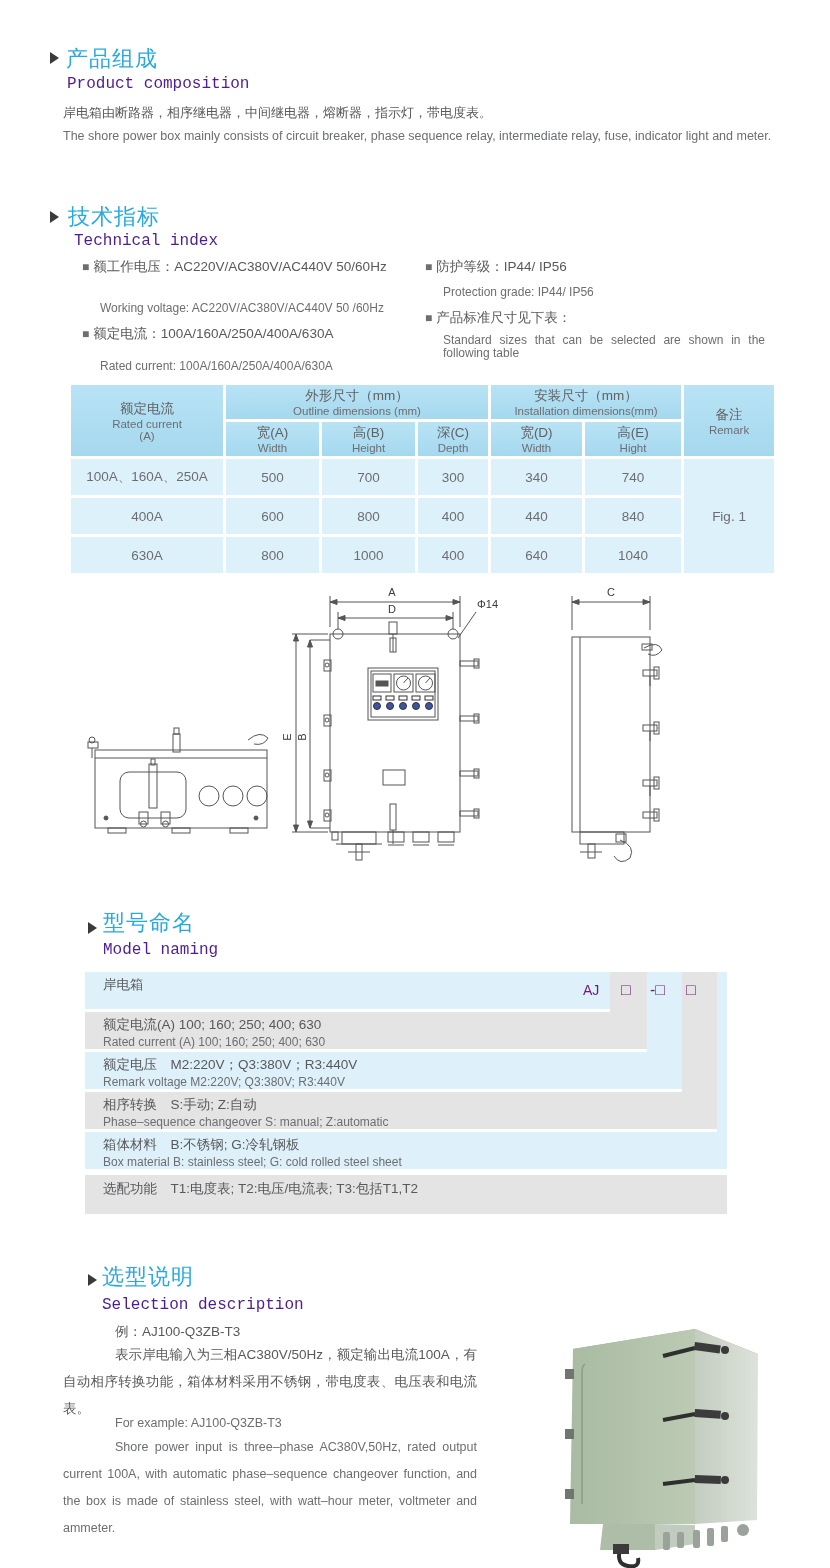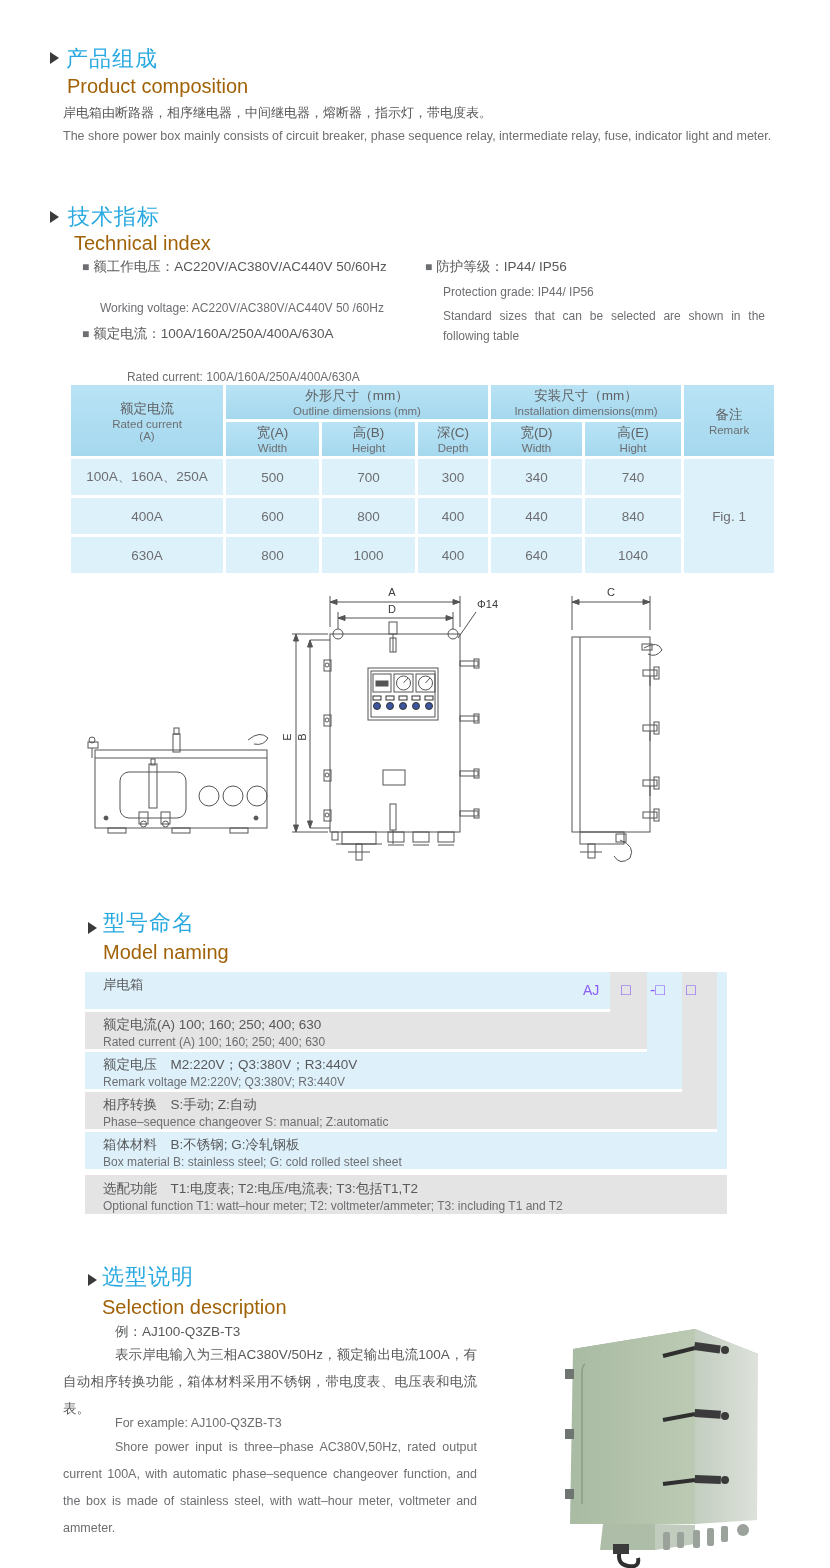--- a/index.html
+++ b/index.html
@@ -8,21 +8,21 @@
     font-family:"Liberation Sans","DejaVu Sans",sans-serif;
     color:#58595b;overflow:hidden;
   }
   .abs{position:absolute;}
   
   .sec-arrow{
     width:0;height:0;border-left:9px solid #3a3a3a;
     border-top:6px solid transparent;border-bottom:6px solid transparent;
   }
   .sec-title-zh{font-size:22px;color:#29a9e0;font-weight:500;letter-spacing:1px;}
-  .sec-title-en{font-size:20px;color:#a16207;}
+  .sec-title-en{font-size:16px;color:#4c1d95;font-family:Liberation Mono, monospace;}
   .para-zh{font-size:13px;color:#58595b;}
   .para-en{font-size:12.5px;color:#6d6e71;}
   
   .spec-zh{font-size:13.5px;color:#58595b;white-space:nowrap;}
   .spec-bullet{color:#6d6e71;margin-right:4px;font-size:12px;}
   .spec-en{font-size:12px;color:#6d6e71;padding-left:18px;}
   
   table.dim{border-collapse:separate;border-spacing:3px;table-layout:fixed;width:700px;}
   table.dim th{
     background:linear-gradient(#b9e3f5,#a5d8ee);
@@ -32,21 +32,21 @@
   .th-zh{font-size:13.5px;color:#5f6164;}
   .th-en{font-size:11.5px;color:#6d6e71;}
   
   .mn-layer{position:absolute;left:0;}
   .mn-blue{background:#def1fb;}
   .mn-gray{background:#e4e4e4;}
   .mn-gap{position:absolute;left:0;background:#ffffff;height:3px;}
   .mn-rowtext{position:absolute;left:18px;width:480px;}
   .mn-zh{font-size:13.5px;color:#58595b;line-height:19px;padding-top:2px;}
   .mn-en{font-size:12px;color:#6d6e71;line-height:16px;}
-  .mn-code{position:absolute;font-size:14px;color:#8b5cf6;}
+  .mn-code{position:absolute;font-size:14px;color:#701a75;}
   
   .sel-zh{font-size:13.5px;color:#58595b;line-height:27px;}
   .sel-en{font-size:12.5px;color:#6d6e71;line-height:27px;}
   svg text{font-family:"Liberation Sans","DejaVu Sans",sans-serif;}
 </style>
 </head>
 <body>
 
 <div class="abs sec-arrow" style="left:50px;top:52px;"></div>
 <div class="abs sec-title-zh" style="left:66px;top:44px;">产品组成</div>
@@ -55,27 +55,28 @@
 <div class="abs para-en" style="left:63px;top:129px;">The shore power box mainly consists of circuit breaker, phase sequence relay, intermediate relay, fuse, indicator light and meter.</div>
 
 <div class="abs sec-arrow" style="left:50px;top:211px;"></div>
 <div class="abs sec-title-zh" style="left:68px;top:202px;">技术指标</div>
 <div class="abs sec-title-en" style="left:74px;top:232px;">Technical index</div>
 
 <div class="abs" style="left:82px;top:258px;">
   <div class="spec-zh"><span class="spec-bullet">■</span><span>额工作电压：AC220V/AC380V/AC440V  50/60Hz</span></div>
   <div class="spec-en" style="margin-top:25px;">Working voltage: AC220V/AC380V/AC440V 50 /60Hz</div>
   <div class="spec-zh" style="margin-top:10px;"><span class="spec-bullet">■</span><span>额定电流：100A/160A/250A/400A/630A</span></div>
-  <div class="spec-en" style="margin-top:27px;text-align:center;">Rated current: 100A/160A/250A/400A/630A</div>
+  <div class="spec-en" style="margin-top:16px;">Rated current: 100A/160A/250A/400A/630A</div>
 </div>
 
 <div class="abs" style="left:425px;top:258px;width:340px;">
   <div class="spec-zh"><span class="spec-bullet">■</span><span>防护等级：IP44/ IP56</span></div>
   <div class="spec-en" style="margin-top:9px;">Protection grade: IP44/ IP56</div>
-  <div class="spec-en" style="margin-top:7px;text-align:justify;line-height:20px;width:322px;">Standard sizes that can be selected are shown in the following table</div>
+  <div class="spec-zh" style="margin-top:10px;"><span class="spec-bullet">■</span><span>产品标准尺寸见下表：</span></div>
+  <div class="spec-en" style="margin-top:7px;text-align:justify;line-height:13px;width:322px;">Standard sizes that can be selected are shown in the following table</div>
 </div>
 
 <table class="dim abs" style="left:68px;top:382px;">
   <colgroup>
     <col style="width:152px">
       <col style="width:93px">
       <col style="width:93px">
       <col style="width:70px">
       <col style="width:91px">
       <col style="width:96px">
@@ -357,21 +358,20 @@
   <div class="mn-rowtext" style="top:121px;">
     <div class="mn-zh">相序转换　S:手动; Z:自动</div>
     <div class="mn-en">Phase–sequence changeover  S: manual;  Z:automatic</div>
   </div>
   <div class="mn-rowtext" style="top:161px;">
     <div class="mn-zh">箱体材料　B:不锈钢;  G:冷轧钢板</div>
     <div class="mn-en">Box material   B: stainless steel; G: cold rolled steel sheet</div>
   </div>
   <div class="mn-rowtext" style="top:205px;width:600px;">
     <div class="mn-zh">选配功能　T1:电度表;  T2:电压/电流表; T3:包括T1,T2</div>
-    <div class="mn-en">Optional function  T1: watt–hour meter; T2: voltmeter/ammeter; T3: including T1 and T2</div>
   </div>
 
   <div class="mn-code" style="left:498px;top:10px;">AJ</div>
   <div class="mn-code" style="left:536px;top:9px;font-size:16px;">□</div>
   <div class="mn-code" style="left:565px;top:9px;font-size:16px;">-□</div>
   <div class="mn-code" style="left:601px;top:9px;font-size:16px;">□</div>
 </div>
 
 <div class="abs sec-arrow" style="left:88px;top:1274px;"></div>
 <div class="abs sec-title-zh" style="left:102px;top:1262px;">选型说明</div>

